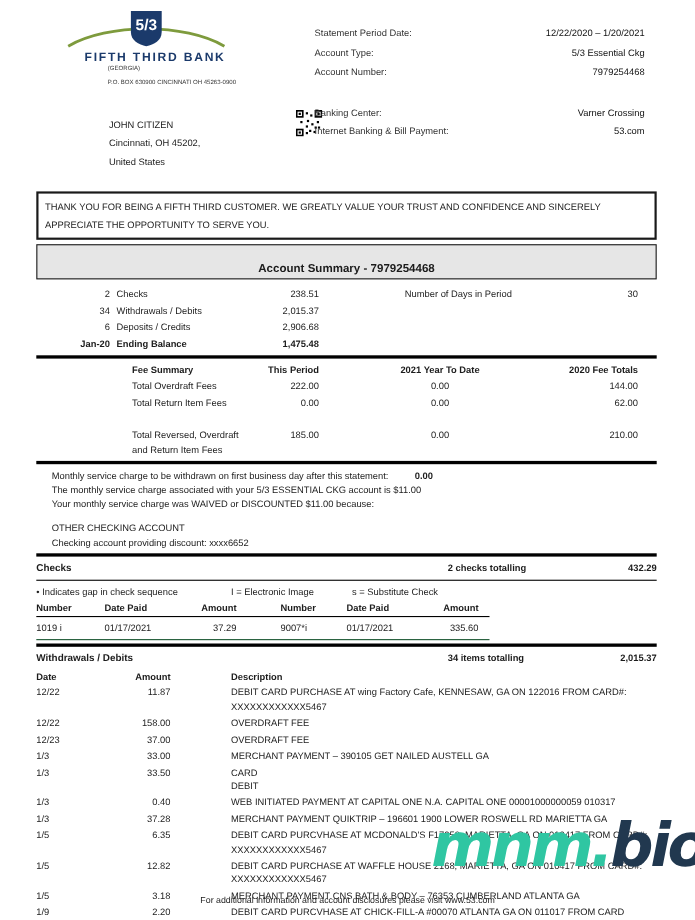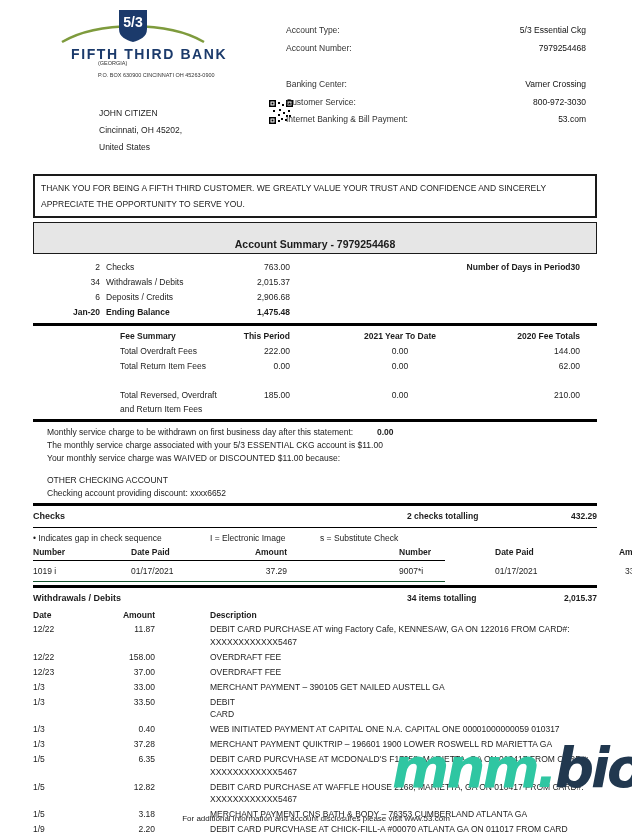--- a/index.html
+++ b/index.html
@@ -11,21 +11,21 @@
     color: #1c1c1c;
     position: relative;
     overflow: hidden;
   }
   .content { position: absolute; left: 33px; top: 0; width: 564px; }
 
   
   .header { position: relative; height: 172px; }
   .logo-svg { position: absolute; left: 25px; top: 8px; }
   .bank-name { position: absolute; left: 38px; top: 46px; width: 140px; text-align: center;
-               color: #1b3a6b; font-weight: bold; font-size: 14px; letter-spacing: 1.6px; white-space: nowrap; }
+               color: #1b3a6b; font-weight: bold; font-size: 11px; letter-spacing: 1.6px; white-space: nowrap; }
   .bank-region  { position: absolute; left: 65px; top: 60px; font-size: 5.5px; color: #333; }
   .bank-address { position: absolute; left: 65px; top: 72px; font-size: 5.5px; color: #333; }
   .customer { position: absolute; left: 66px; top: 105px; line-height: 17px; }
   .qr { position: absolute; left: 236px; top: 100px; }
   .info-table { position: absolute; right: 11px; top: 22px; width: 300px; }
   .info-row { display: flex; justify-content: space-between; line-height: 17.5px; }
   .info-row.gap { margin-top: 19px; }
   .info-label { color: #333; }
   .info-value { text-align: right; color: #111; }
 
@@ -35,21 +35,21 @@
                  text-align: center; font-weight: bold; font-size: 10.5px; padding: 15px 0 3px; }
 
   
   .summary { position: relative; margin-top: 6px; }
   .s-row { display: grid; grid-template-columns: 67px 136px 54px; line-height: 15px; }
   .s-prefix { text-align: right; }
   .s-label  { padding-left: 6px; }
   .s-amount { text-align: right; }
   .s-row.bold { font-weight: bold; }
   .days { position: absolute; top: 0; left: 335px; width: 212px; display: flex;
-          justify-content: flex-end; line-height: 15px; font-weight: bold; }
+          justify-content: space-between; line-height: 15px; }
 
   .divider { height: 3px; background: #000; margin: 3px 0; }
 
   
   .fees { padding-left: 87px; margin-top: 2px; }
   .f-row { display: grid; grid-template-columns: 120px 50px 220px 87px; line-height: 15px; }
   .f-row.head { font-weight: bold; }
   .f-row.gap { margin-top: 14px; }
   .f-c2 { text-align: right; white-space: nowrap; }
   .f-c3 { text-align: center; }
@@ -65,21 +65,21 @@
   
   .checks { margin-top: 2px; }
   .sec-head { display: flex; font-weight: bold; line-height: 15px; align-items: baseline; }
   .sec-title { flex: 1; font-size: 9px; }
   .sec-totlabel { width: 113px; }
   .sec-tot { width: 77px; text-align: right; }
   .checks .sec-head { border-bottom: 1px solid #000; padding-bottom: 3px; }
   .legend { display: flex; line-height: 14px; margin-top: 3px; }
   .legend-0 { width: 177px; } .legend-1 { width: 110px; }
   .c-table { width: 412px; }
-  .c-grid { display: grid; grid-template-columns: 62px 80px 40px 40px 60px 80px 40px; line-height: 14px; gap: 36px; }
+  .c-grid { display: grid; grid-template-columns: 62px 80px 40px 40px 60px 80px 40px; line-height: 14px; }
   .c-grid.head { font-weight: bold; border-bottom: 1px solid #000; padding-bottom: 1px; }
   .c-grid.datarow { padding: 3px 0; border-bottom: 1px solid #14532d; }
   .c-amt { text-align: right; }
 
   
   .withdrawals { margin-top: 2px; }
   .w-grid { display: grid; grid-template-columns: 52px 70px 55px 387px; }
   .w-cols { font-weight: bold; line-height: 15px; margin-top: 2px; }
   .w-row { line-height: 12.5px; margin-bottom: 2.5px; }
   .w-amount { text-align: right; }
@@ -136,51 +136,51 @@
       <rect x="12" y="18" width="2" height="2" fill="#000"></rect>
         <rect x="16" y="19" width="2" height="2" fill="#000"></rect>
       <rect x="20" y="15" width="2" height="2" fill="#000"></rect>
         <rect x="4" y="10" width="2" height="2" fill="#000"></rect>
       <rect x="17" y="15" width="2" height="2" fill="#000"></rect>
         <rect x="9" y="20" width="2" height="2" fill="#000"></rect>
     </svg>
 
     <div class="info-table">
       <div class="info-row">
+        <span class="info-label">Statement Period Date:</span>
+        <span class="info-value">12/22/2020 – 1/20/2021</span>
+      </div>
+      <div class="info-row">
         <span class="info-label">Account Type:</span>
         <span class="info-value">5/3 Essential Ckg</span>
       </div>
       <div class="info-row">
         <span class="info-label">Account Number:</span>
         <span class="info-value">7979254468</span>
       </div>
       <div class="info-row gap">
         <span class="info-label">Banking Center:</span>
         <span class="info-value">Varner Crossing</span>
-      </div>
-      <div class="info-row">
-        <span class="info-label">Customer Service:</span>
-        <span class="info-value">800-972-3030</span>
       </div>
       <div class="info-row">
         <span class="info-label">Internet Banking &amp; Bill Payment:</span>
         <span class="info-value">53.com</span>
       </div>
     </div>
   </div>
 
   <div class="notice">THANK YOU FOR BEING A FIFTH THIRD CUSTOMER. WE GREATLY VALUE YOUR TRUST AND CONFIDENCE AND SINCERELY APPRECIATE THE OPPORTUNITY TO SERVE YOU.</div>
 
   <div class="summary-bar">Account Summary - 7979254468</div>
 
   <div class="summary">
     <div class="s-row">
       <span class="s-prefix">2</span>
       <span class="s-label">Checks</span>
-      <span class="s-amount">763.00</span>
+      <span class="s-amount">238.51</span>
     </div>
     <div class="s-row">
       <span class="s-prefix">34</span>
       <span class="s-label">Withdrawals / Debits</span>
       <span class="s-amount">2,015.37</span>
     </div>
     <div class="s-row">
       <span class="s-prefix">6</span>
       <span class="s-label">Deposits / Credits</span>
       <span class="s-amount">2,906.68</span>
@@ -321,22 +321,22 @@
       <span></span>
       <span class="w-desc">
         <div>MERCHANT PAYMENT – 390105 GET NAILED AUSTELL GA</div>
       </span>
     </div>
     <div class="w-grid w-row">
       <span>1/3</span>
       <span class="w-amount">33.50</span>
       <span></span>
       <span class="w-desc">
+        <div>CARD</div>
         <div>DEBIT</div>
-        <div>CARD</div>
       </span>
     </div>
     <div class="w-grid w-row">
       <span>1/3</span>
       <span class="w-amount">0.40</span>
       <span></span>
       <span class="w-desc">
         <div>WEB INITIATED PAYMENT AT CAPITAL ONE N.A. CAPITAL ONE 00001000000059 010317</div>
       </span>
     </div>

